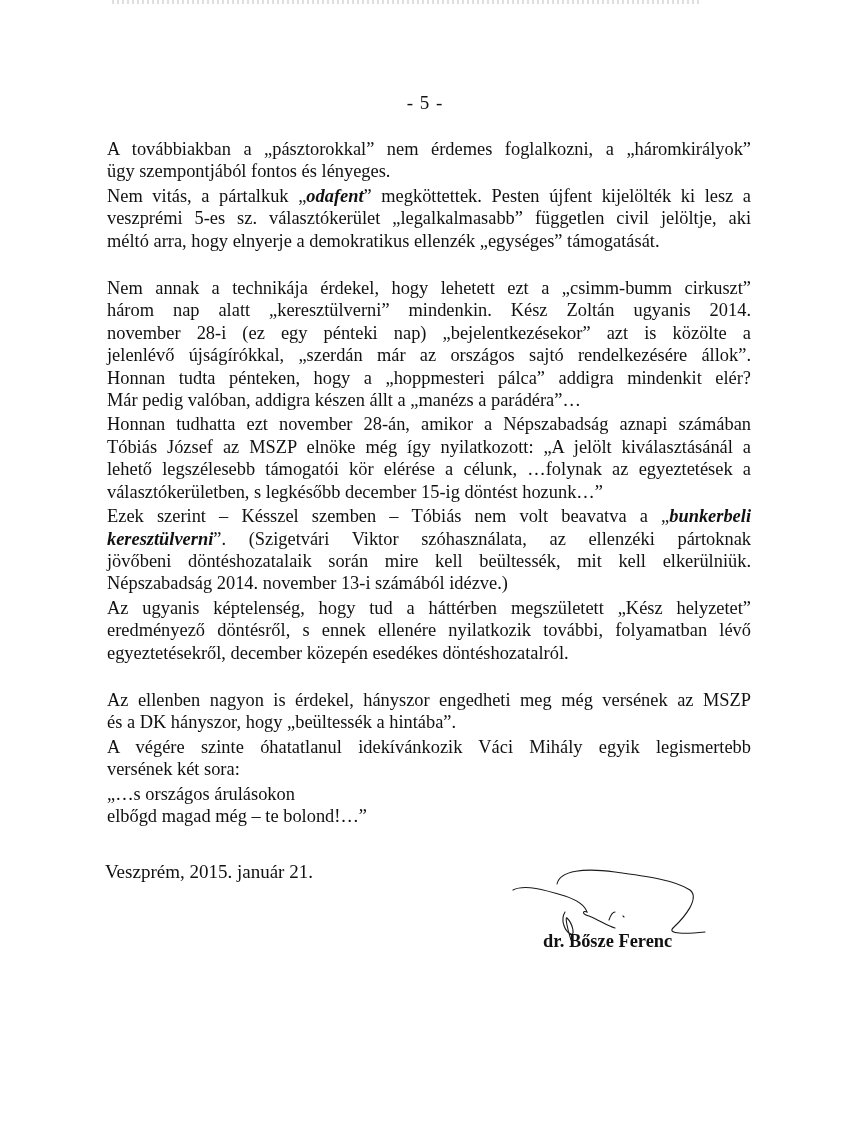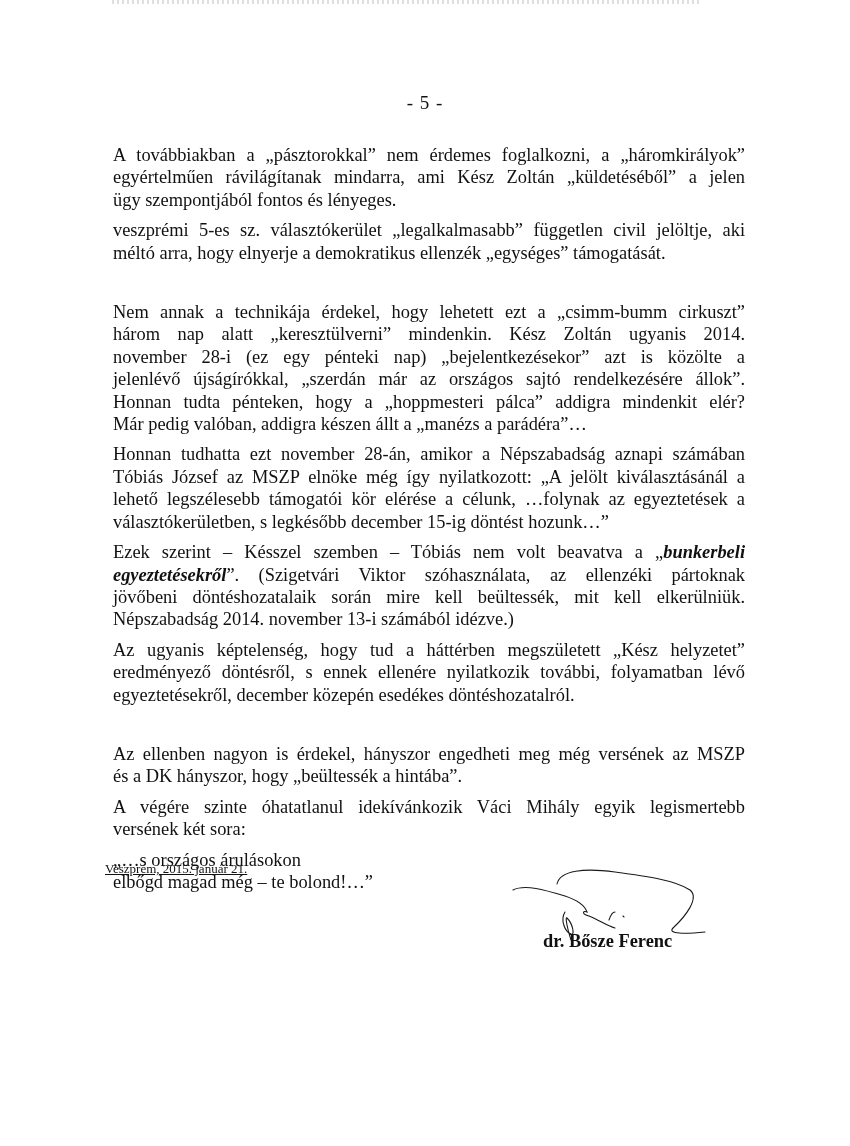--- a/index.html
+++ b/index.html
@@ -35,21 +35,21 @@
   }
   .body-text {
     position: absolute;
     left: 105px;
     top: 136px;
     width: 648px;
     font-size: 18.4px;
     line-height: 22.4px;
   }
   .para {
-    margin: 8px;
+    margin: 2px;
   }
   .line {
     display: block;
     white-space: nowrap;
   }
   .line.just {
     text-align: justify;
     text-align-last: justify;
     white-space: normal;
   }
@@ -61,22 +61,21 @@
     font-style: italic;
   }
   .it {
     font-style: italic;
     font-weight: bold;
   }
   .place-date {
     position: absolute;
     left: 105px;
     top: 861px;
-    font-size: 13px;
-    text-decoration: underline;
+    font-size: 19px;
   }
   .signature {
     position: absolute;
     left: 505px;
     top: 862px;
     width: 210px;
     height: 80px;
   }
   .signer {
     position: absolute;
@@ -89,45 +88,45 @@
 </head>
 <body>
 
 <div class="scan-strip"></div>
 
 <div class="page-number">- 5 -</div>
 
 <div class="body-text" id="body-text">
     <div class="para">
       <span class="line just">A továbbiakban a „pásztorokkal” nem érdemes foglalkozni, a „háromkirályok”</span>
-      <span class="line just">egyértelműen rávilágítanak mindarra, ami Kész Zoltán „küldetéséből” a jelen</span>
       <span class="line">ügy szempontjából fontos és lényeges.</span>
     </div>
     <div class="para">
+      <span class="line just"><span>Nem vitás, a pártalkuk „</span><span class="bi">odafent</span><span>” megköttettek. Pesten újfent kijelölték ki lesz a</span></span>
       <span class="line just">veszprémi 5-es sz. választókerület „legalkalmasabb” független civil jelöltje, aki</span>
       <span class="line">méltó arra, hogy elnyerje a demokratikus ellenzék „egységes” támogatását.</span>
     </div>
     <div class="gap"></div>
     <div class="para">
       <span class="line just">Nem annak a technikája érdekel, hogy lehetett ezt a „csimm-bumm cirkuszt”</span>
       <span class="line just">három nap alatt „keresztülverni” mindenkin. Kész Zoltán ugyanis 2014.</span>
       <span class="line just">november 28-i (ez egy pénteki nap) „bejelentkezésekor” azt is közölte a</span>
       <span class="line just">jelenlévő újságírókkal, „szerdán már az országos sajtó rendelkezésére állok”.</span>
       <span class="line just">Honnan tudta pénteken, hogy a „hoppmesteri pálca” addigra mindenkit elér?</span>
       <span class="line">Már pedig valóban, addigra készen állt a „manézs a parádéra”…</span>
     </div>
     <div class="para">
       <span class="line just">Honnan tudhatta ezt november 28-án, amikor a Népszabadság aznapi számában</span>
       <span class="line just">Tóbiás József az MSZP elnöke még így nyilatkozott: „A jelölt kiválasztásánál a</span>
       <span class="line just">lehető legszélesebb támogatói kör elérése a célunk, …folynak az egyeztetések a</span>
       <span class="line">választókerületben, s legkésőbb december 15-ig döntést hozunk…”</span>
     </div>
     <div class="para">
       <span class="line just"><span>Ezek szerint – Késszel szemben – Tóbiás nem volt beavatva a „</span><span class="it">bunkerbeli</span><span></span></span>
-      <span class="line just"><span></span><span class="it">egyeztetésekről</span><span>”. (Szigetvári Viktor szóhasználata, az ellenzéki pártoknak</span></span>
+      <span class="line just"><span></span><span class="it">keresztülverni</span><span>”. (Szigetvári Viktor szóhasználata, az ellenzéki pártoknak</span></span>
       <span class="line just">jövőbeni döntéshozatalaik során mire kell beültessék, mit kell elkerülniük.</span>
       <span class="line">Népszabadság 2014. november 13-i számából idézve.)</span>
     </div>
     <div class="para">
       <span class="line just">Az ugyanis képtelenség, hogy tud a háttérben megszületett „Kész helyzetet”</span>
       <span class="line just">eredményező döntésről, s ennek ellenére nyilatkozik további, folyamatban lévő</span>
       <span class="line">egyeztetésekről, december közepén esedékes döntéshozatalról.</span>
     </div>
     <div class="gap"></div>
     <div class="para">

